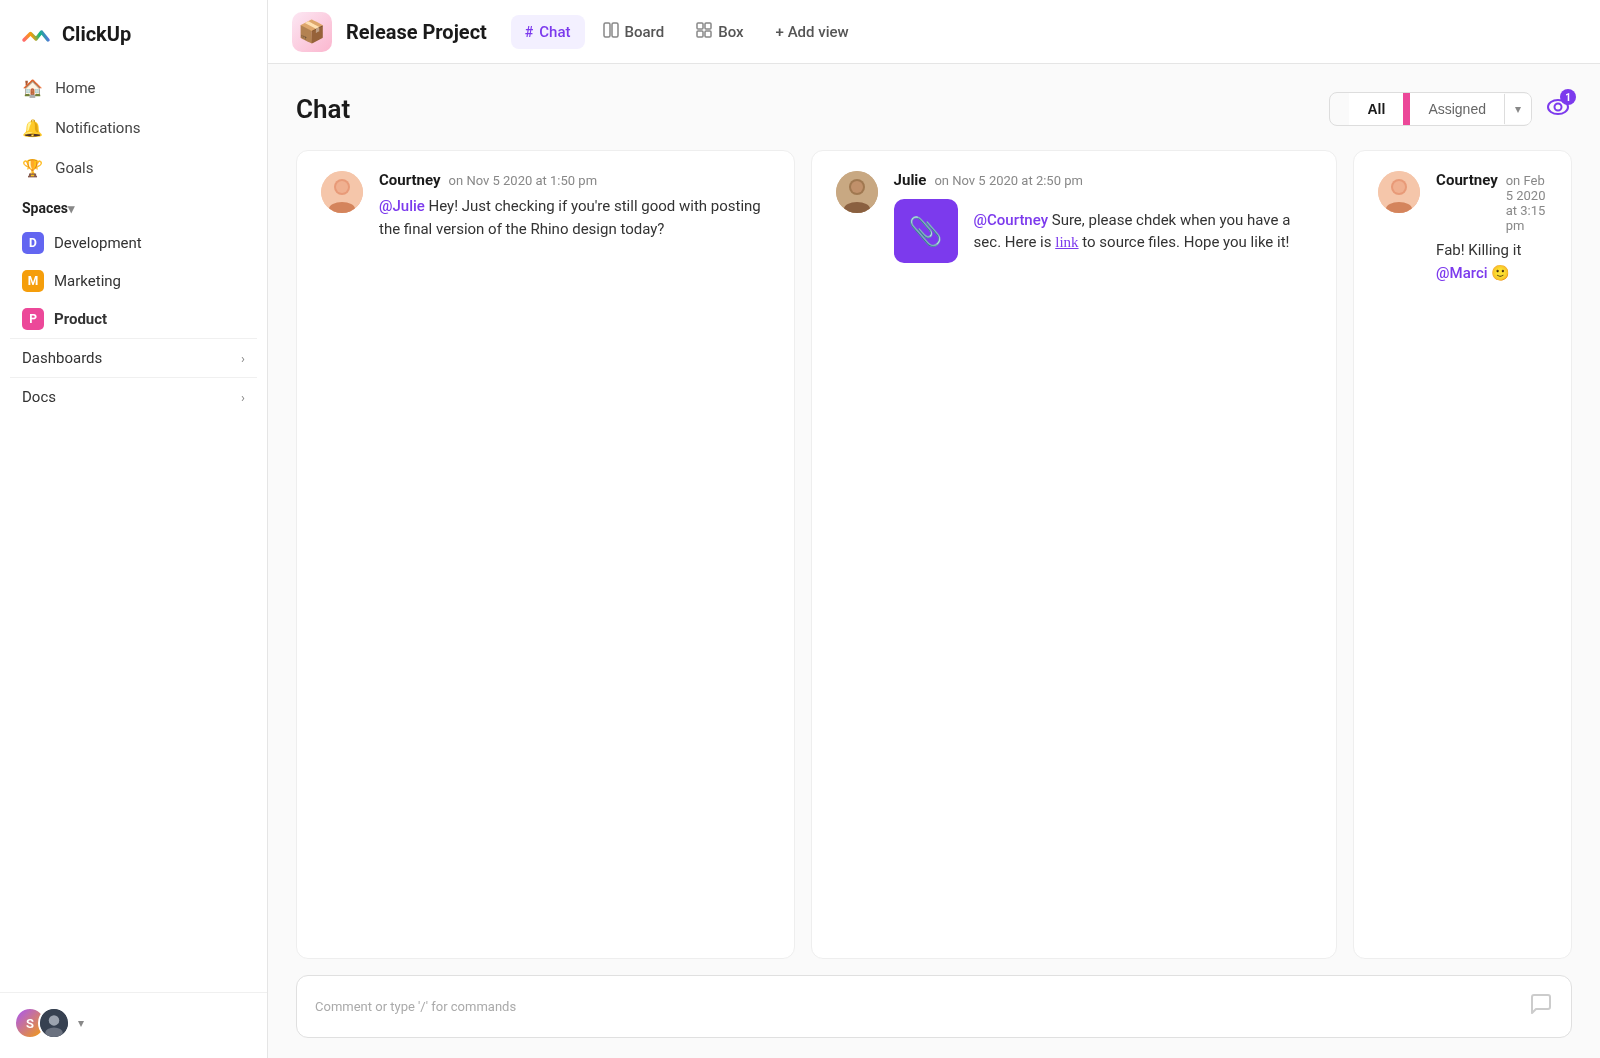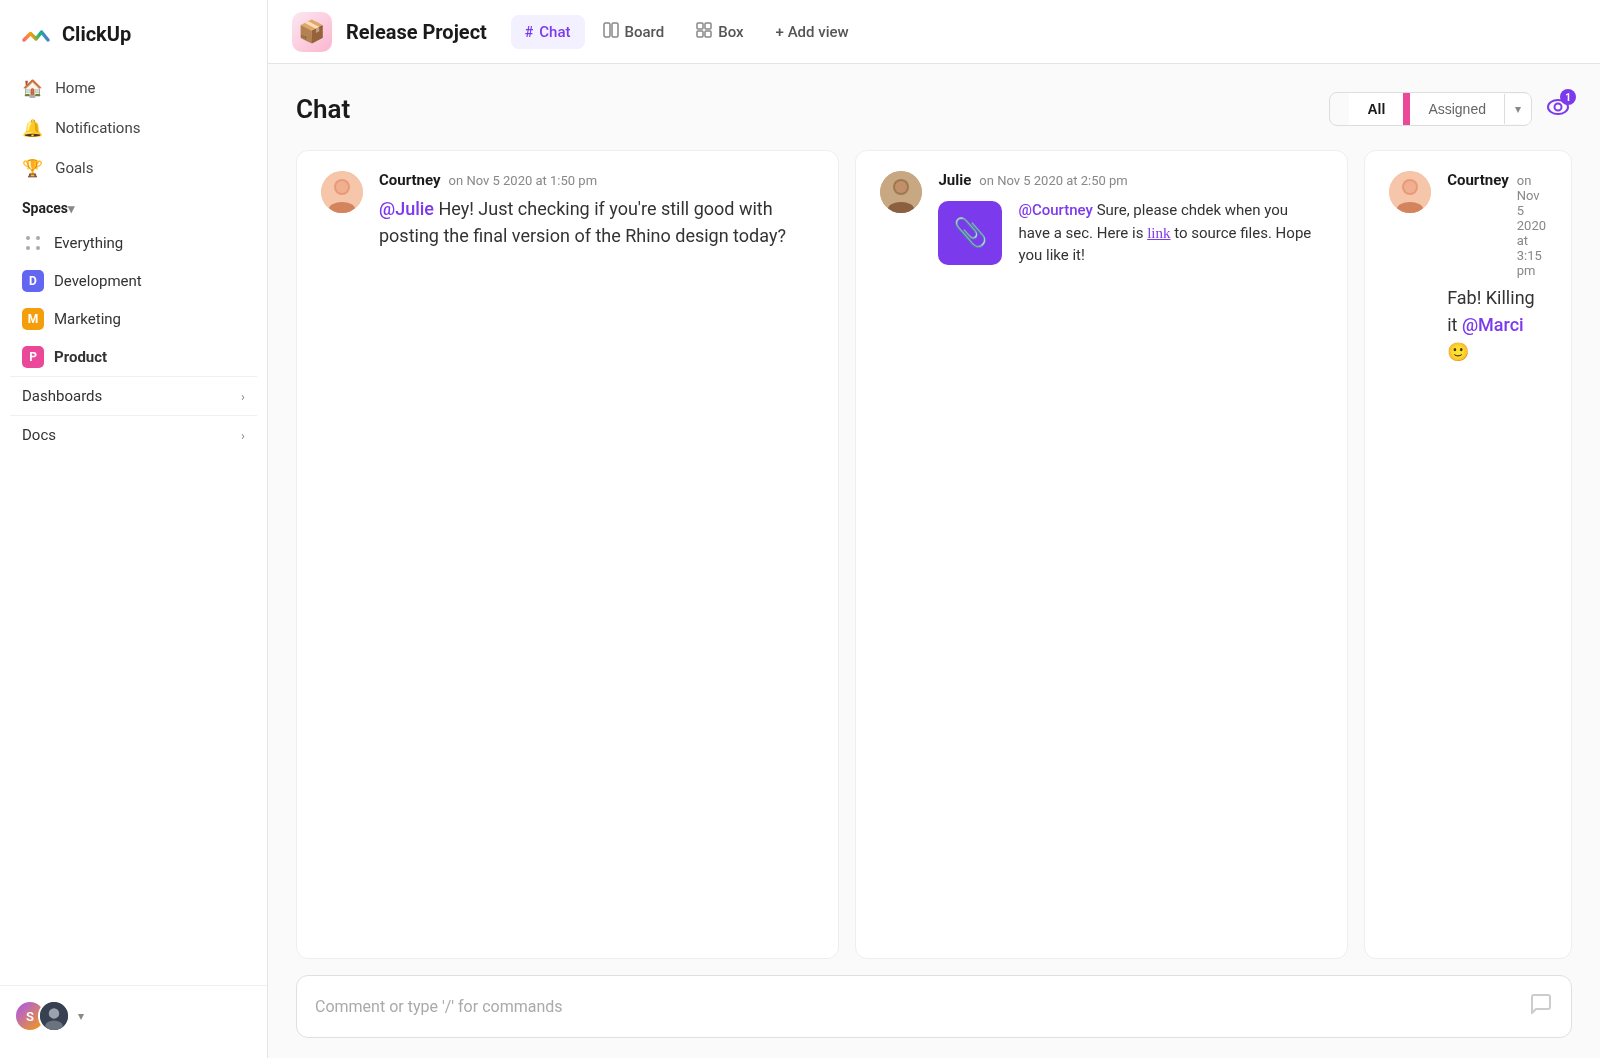--- a/index.html
+++ b/index.html
@@ -7,21 +7,21 @@
 
     
     .sidebar {
       width: 268px;
       min-width: 268px;
       background: #fff;
       border-right: 1px solid #e5e5e5;
       display: flex;
       flex-direction: column;
       height: 100%;
-      padding-bottom: 12px;
+      padding-bottom: 5px;
     }
     .sidebar-logo {
       display: flex;
       align-items: center;
       padding: 18px 20px 18px 20px;
       gap: 10px;
     }
     .logo-icon {
       width: 32px;
       height: 32px;
@@ -310,21 +310,21 @@
       flex-shrink: 0;
       overflow: hidden;
       background: #e5c5b0;
     }
     .msg-avatar svg { width: 100%; height: 100%; }
 
     .msg-content { flex: 1; }
     .msg-header { display: flex; align-items: baseline; gap: 8px; margin-bottom: 6px; }
     .msg-author { font-size: 15px; font-weight: 700; color: #1a1a1a; }
     .msg-time { font-size: 13px; color: #888; }
-    .msg-text { font-size: 18px; color: #333; line-height: 1.5; }
+    .msg-text { font-size: 15px; color: #333; line-height: 1.5; }
     .msg-mention { color: #7c3aed; font-weight: 500; }
     .msg-link { color: #7c3aed; text-decoration: underline; cursor: pointer; font-family: Liberation Serif, serif; }
 
     .attachment-block {
       display: flex;
       align-items: center;
       gap: 16px;
       margin-top: 10px;
     }
     .attachment-icon-wrap {
@@ -349,21 +349,21 @@
       background: #fff;
       border: 1px solid #e0e0e0;
       border-radius: 12px;
       padding: 16px 18px;
       display: flex;
       align-items: center;
       justify-content: space-between;
       min-height: 56px;
     }
     .comment-placeholder {
-      font-size: 16px;
+      font-size: 13px;
       color: #aaa;
       text-align: right;
     }
     .comment-icon { font-size: 20px; color: #ccc; }
 
     
     .courtney-avatar {
       background: radial-gradient(circle at 40% 35%, #f5c6aa 60%, #e89070 100%);
       border-radius: 50%;
       width: 42px;
@@ -407,31 +407,20 @@
     <div class="nav-item">
       <span class="nav-icon">🏆</span>
       <span>Goals</span>
     </div>
 
     <div class="spaces-header">
       <span>Spaces</span>
       <span class="chevron">▾</span>
     </div>
 
-    <div class="space-item">
-      <span class="space-everything">
-        <svg width="20" height="20" viewBox="0 0 20 20" fill="none">
-          <circle cx="5" cy="5" r="2" fill="#aaa"></circle>
-          <circle cx="15" cy="5" r="2" fill="#aaa"></circle>
-          <circle cx="5" cy="15" r="2" fill="#aaa"></circle>
-          <circle cx="15" cy="15" r="2" fill="#aaa"></circle>
-        </svg>
-      </span>
-      <span>Everything</span>
-    </div>
     <div class="space-item">
       <span class="space-dot" style="background:#6366f1;">D</span>
       <span>Development</span>
     </div>
     <div class="space-item">
       <span class="space-dot" style="background:#f59e0b;">M</span>
       <span>Marketing</span>
     </div>
     <div class="space-item active">
       <span class="space-dot" style="background:#ec4899;">P</span>
@@ -578,21 +567,21 @@
           <svg width="42" height="42" viewBox="0 0 42 42">
             <circle cx="21" cy="21" r="21" fill="#f5c6aa"></circle>
             <circle cx="21" cy="16" r="8" fill="#e89a78"></circle>
             <ellipse cx="21" cy="38" rx="13" ry="7" fill="#d4845c"></ellipse>
             <circle cx="21" cy="16" r="6" fill="#f0b090"></circle>
           </svg>
         </div>
         <div class="msg-content">
           <div class="msg-header">
             <span class="msg-author">Courtney</span>
-            <span class="msg-time">on Nov 5 2020 at 3:15 pm</span>
+            <span class="msg-time">on Feb 5 2020 at 3:15 pm</span>
           </div>
           <div class="msg-text">
             <span>Fab! Killing it </span>
             <span class="msg-mention">@Marci</span>
             <span>🙂</span>
           </div>
         </div>
       </div>
     </div>
   </div>

